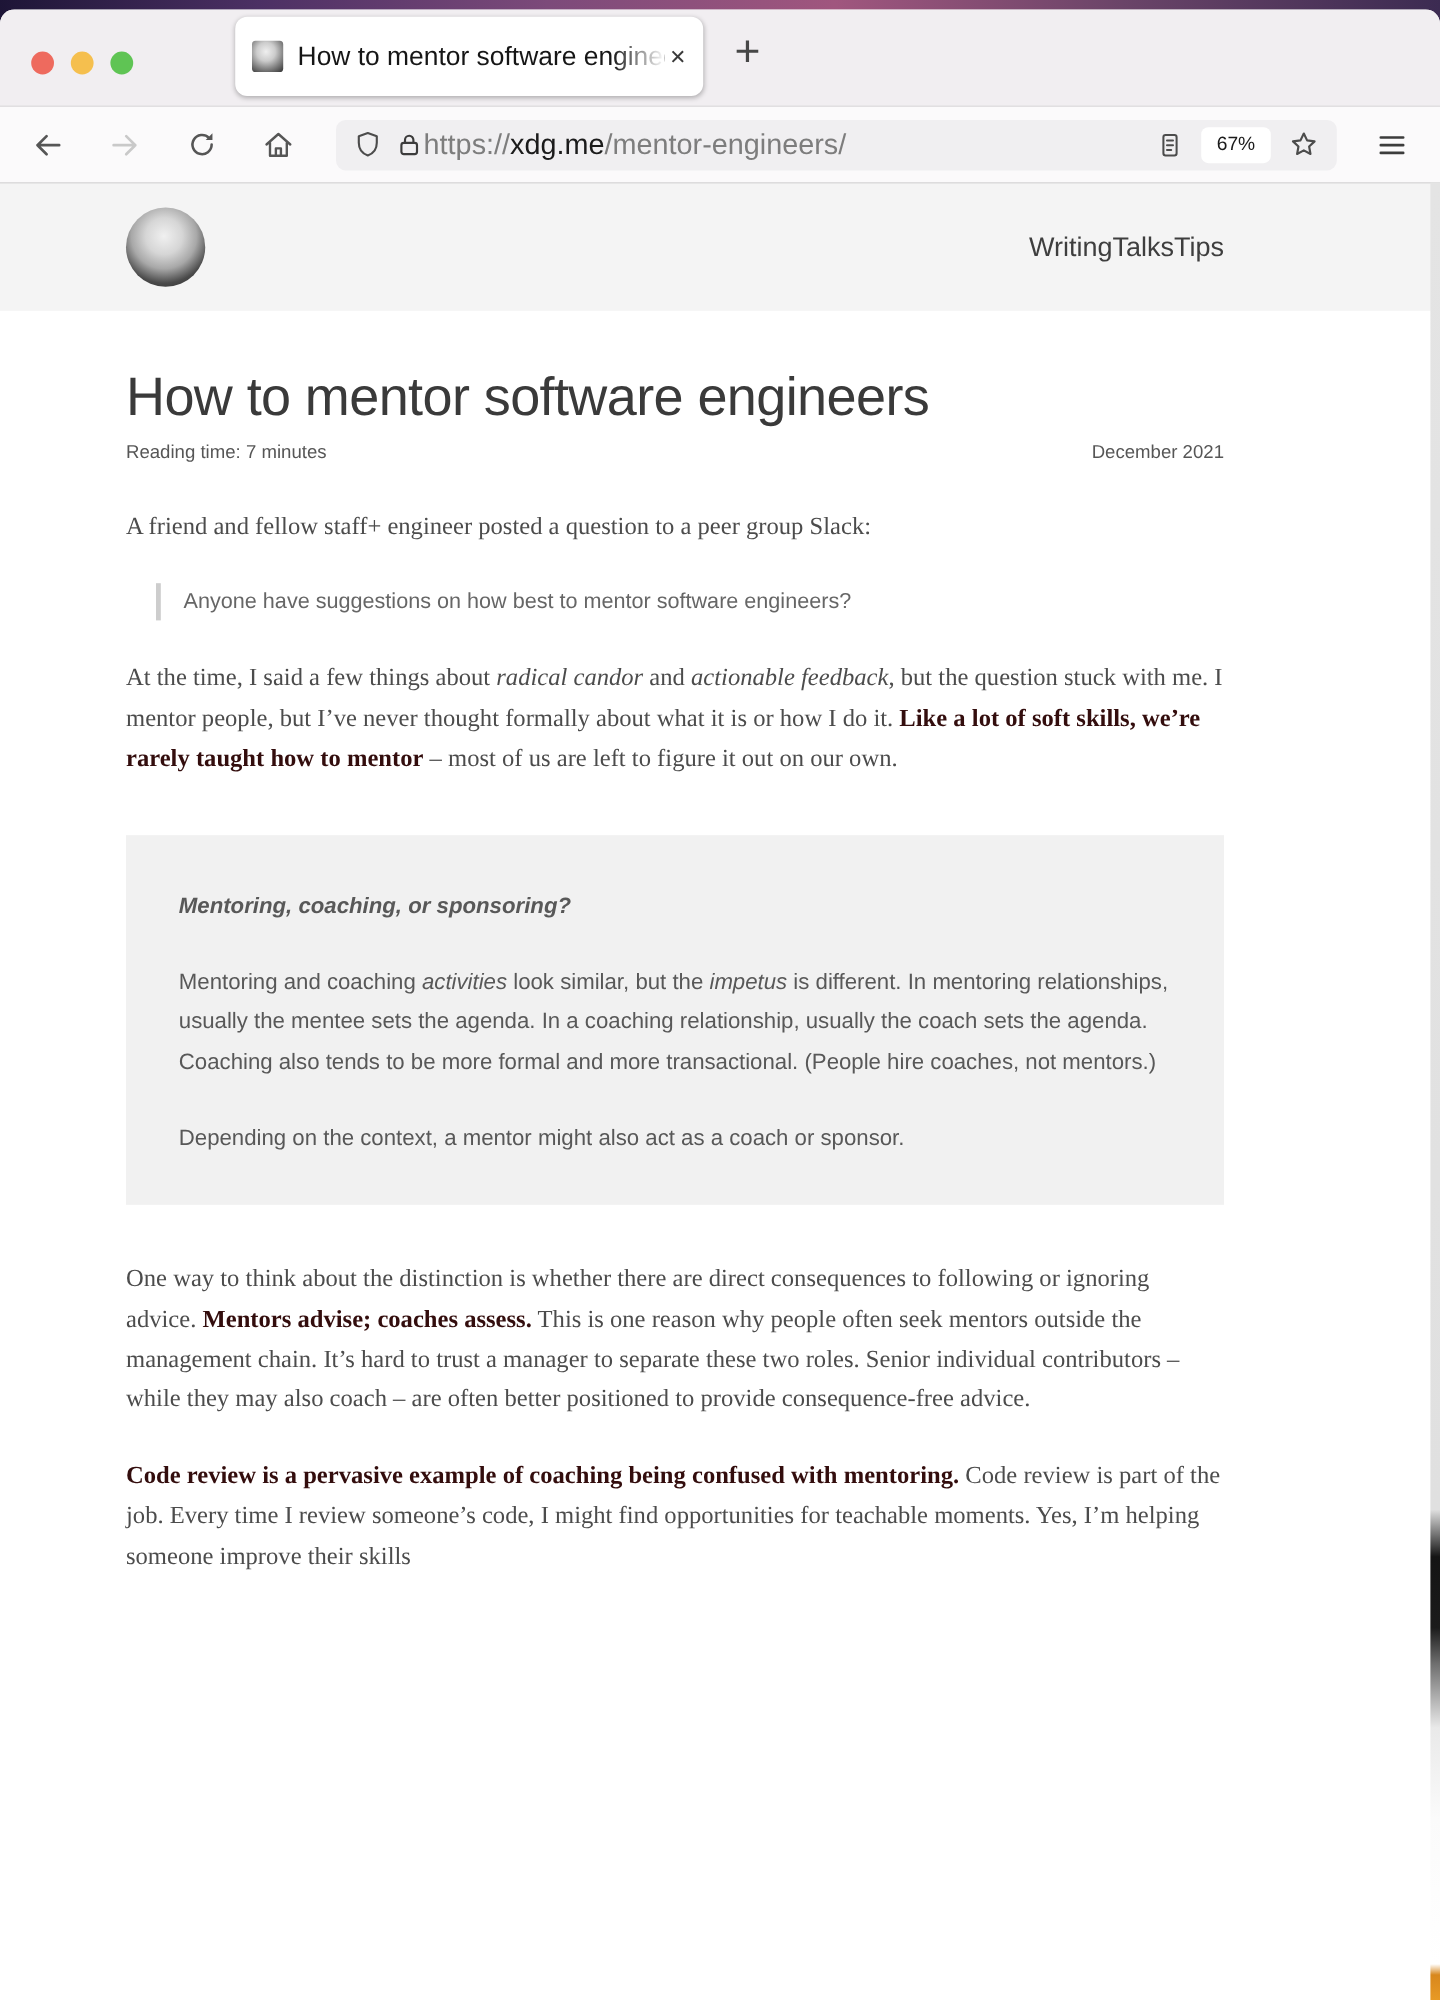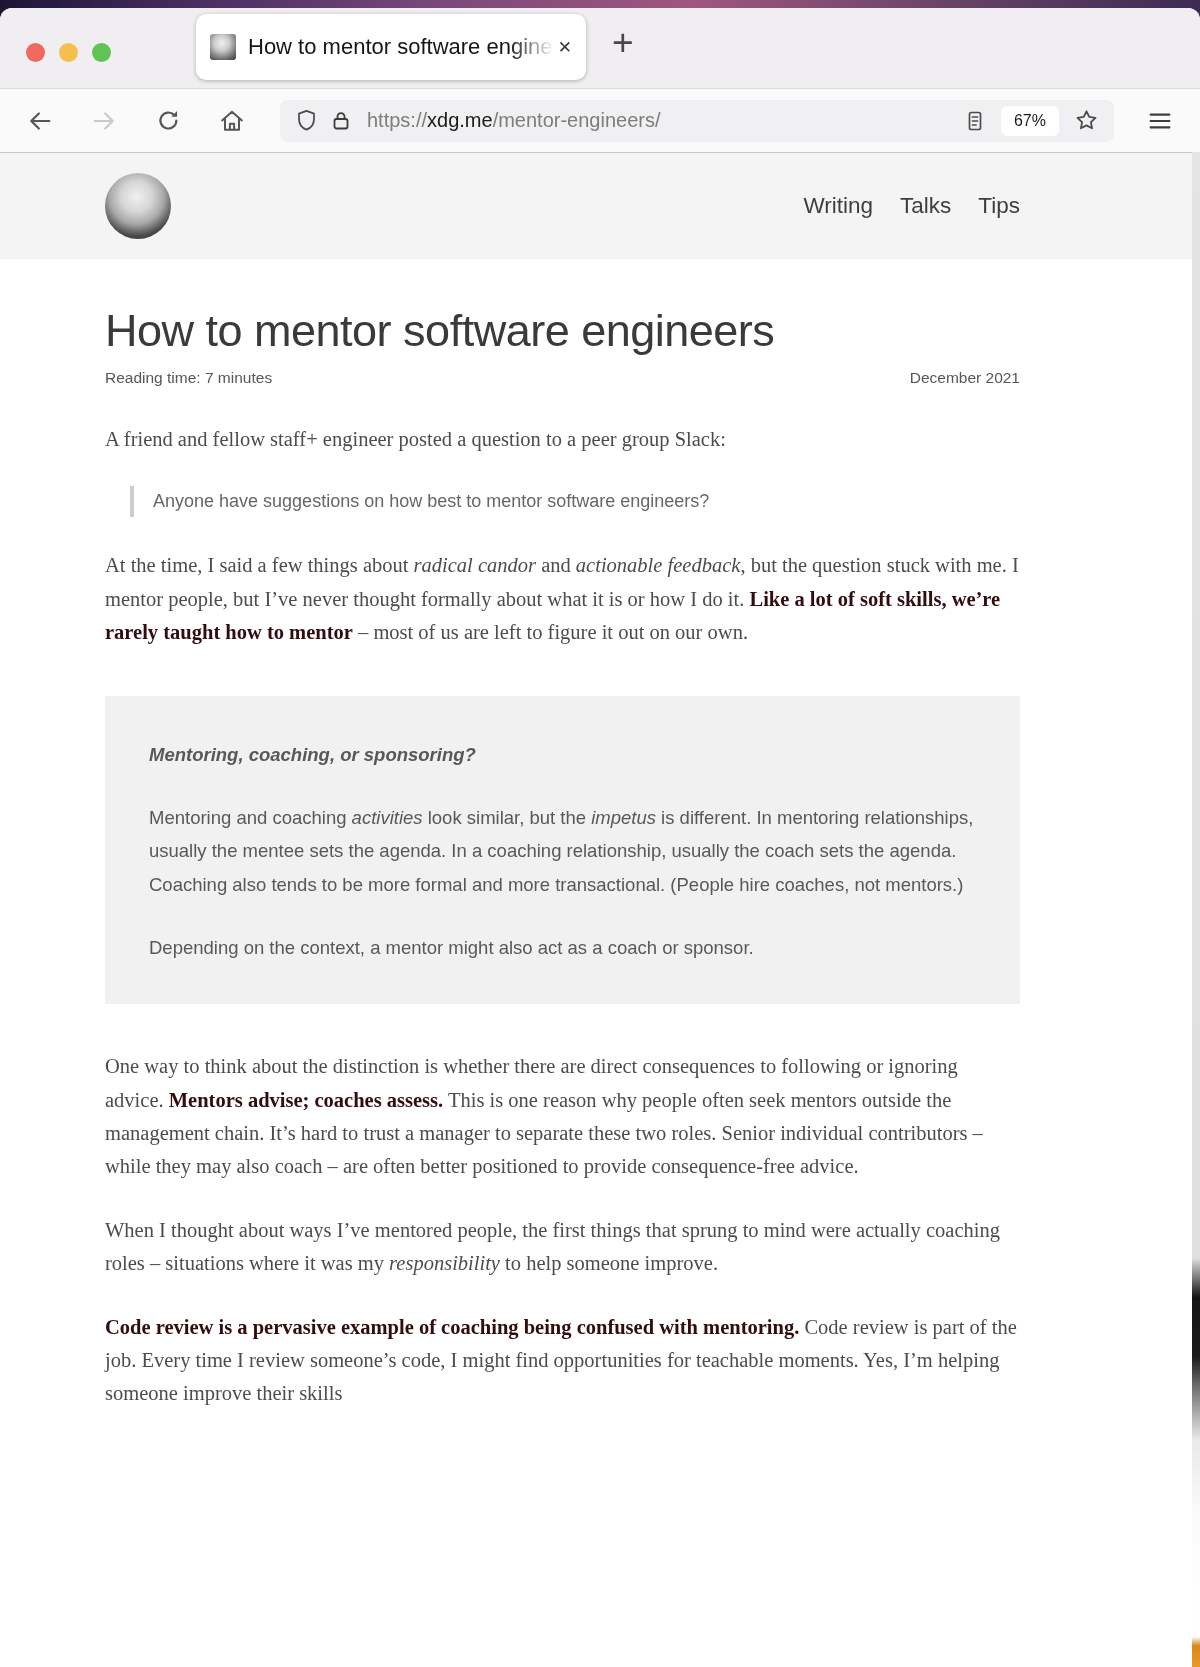--- a/index.html
+++ b/index.html
@@ -31,33 +31,33 @@
   .newtab{position:absolute;left:612px;top:16px;font-size:37px;font-weight:100;color:#474747;line-height:1}
 
   
   .toolbar{height:64px;background:#fbfafb;border-bottom:1px solid #c9c9c9;display:flex;align-items:center;
     padding:0 20px;box-sizing:border-box}
   .tool-btn{width:40px;height:40px;display:flex;align-items:center;justify-content:center;flex:none}
   .tool-btn + .tool-btn{margin-left:24px}
   .urlbar{flex:1;height:42px;background:#f0eff1;border-radius:8px;display:flex;align-items:center;
     padding:0 14px;margin:0 16px 0 28px;box-sizing:border-box}
   .urlbar .sep{width:10px;flex:none}
-  .url-text{font-size:20px;margin-left:14px;white-space:nowrap}
+  .url-text{font-size:24px;white-space:nowrap}
   .url-text .scheme,.url-text .path{color:#7d7d7d}
   .url-text .host{color:#1b1b1b}
   .url-spacer{flex:1}
   .zoom-pill{background:#fff;border-radius:6px;padding:6px 13px;font-size:16px;color:#1b1b1b;margin:0 14px}
   .hamburger{margin-left:10px}
 
   
   .site-header{height:106px;background:#f4f4f4;display:flex;align-items:center;
     padding:0 180px 0 105px;box-sizing:border-box}
   .avatar{width:66px;height:66px;border-radius:50%;flex:none;
     background:radial-gradient(circle at 48% 36%,#f0f0f0 0%,#d6d6d6 28%,#a8a8a8 50%,#4a4a4a 72%,#1e1e1e 100%)}
-  .site-nav{margin-left:auto;display:flex;gap:27px}
+  .site-nav{margin-left:auto;display:flex;}
   .site-nav a{font-size:22.5px;color:#3e3e3e;text-decoration:none}
 
   
   .content{width:915px;margin-left:105px;padding-top:46px}
   h1{margin:0 0 12px;font-family:"Liberation Sans",sans-serif;font-weight:500;
      font-size:45px;letter-spacing:-.5px;color:#3a3a3a}
   .meta{display:flex;justify-content:space-between;font-size:15.5px;color:#565656;margin-bottom:36px}
   .serif{font-family:"Liberation Serif",serif;font-size:20.5px;line-height:1.63;color:#4c4c4c;margin:0 0 30px}
   .serif strong{color:#330d0d}
   blockquote{margin:0 0 32px 25px;border-left:4px solid #cdcdcd;padding:2px 0 2px 19px;
@@ -163,20 +163,19 @@
     <p class="serif"><span>At the time, I said a few things about </span><em>radical candor</em><span> and </span><em>actionable feedback</em><span>, but the question stuck with me. I mentor people, but I’ve never thought formally about what it is or how I do it. </span><strong>Like a lot of soft skills, we’re rarely taught how to mentor</strong><span> – most of us are left to figure it out on our own.</span></p>
 
     <aside class="aside">
       <p class="aside-h">Mentoring, coaching, or sponsoring?</p>
       <p><span>Mentoring and coaching </span><em>activities</em><span> look similar, but the </span><em>impetus</em><span> is different. In mentoring relationships, usually the mentee sets the agenda. In a coaching relationship, usually the coach sets the agenda. Coaching also tends to be more formal and more transactional. (People hire coaches, not mentors.)</span></p>
       <p>Depending on the context, a mentor might also act as a coach or sponsor.</p>
     </aside>
 
     <p class="serif"><span>One way to think about the distinction is whether there are direct consequences to following or ignoring advice. </span><strong>Mentors advise; coaches assess.</strong><span> This is one reason why people often seek mentors outside the management chain. It’s hard to trust a manager to separate these two roles. Senior individual contributors – while they may also coach – are often better positioned to provide consequence-free advice.</span></p>
 
-    <p class="serif"><span>When I thought about ways I’ve mentored people, the first things that sprung to mind were actually coaching roles – situations where it was my </span><em>responsibility</em><span> to help someone improve.</span></p>
 
     <p class="serif"><strong>Code review is a pervasive example of coaching being confused with mentoring.</strong><span> Code review is part of the job. Every time I review someone’s code, I might find opportunities for teachable moments. Yes, I’m helping someone improve their skills</span></p>
   </main>
 
 </div>
 
 <div class="wallpaper-strip"></div>
 
 </body></html>

